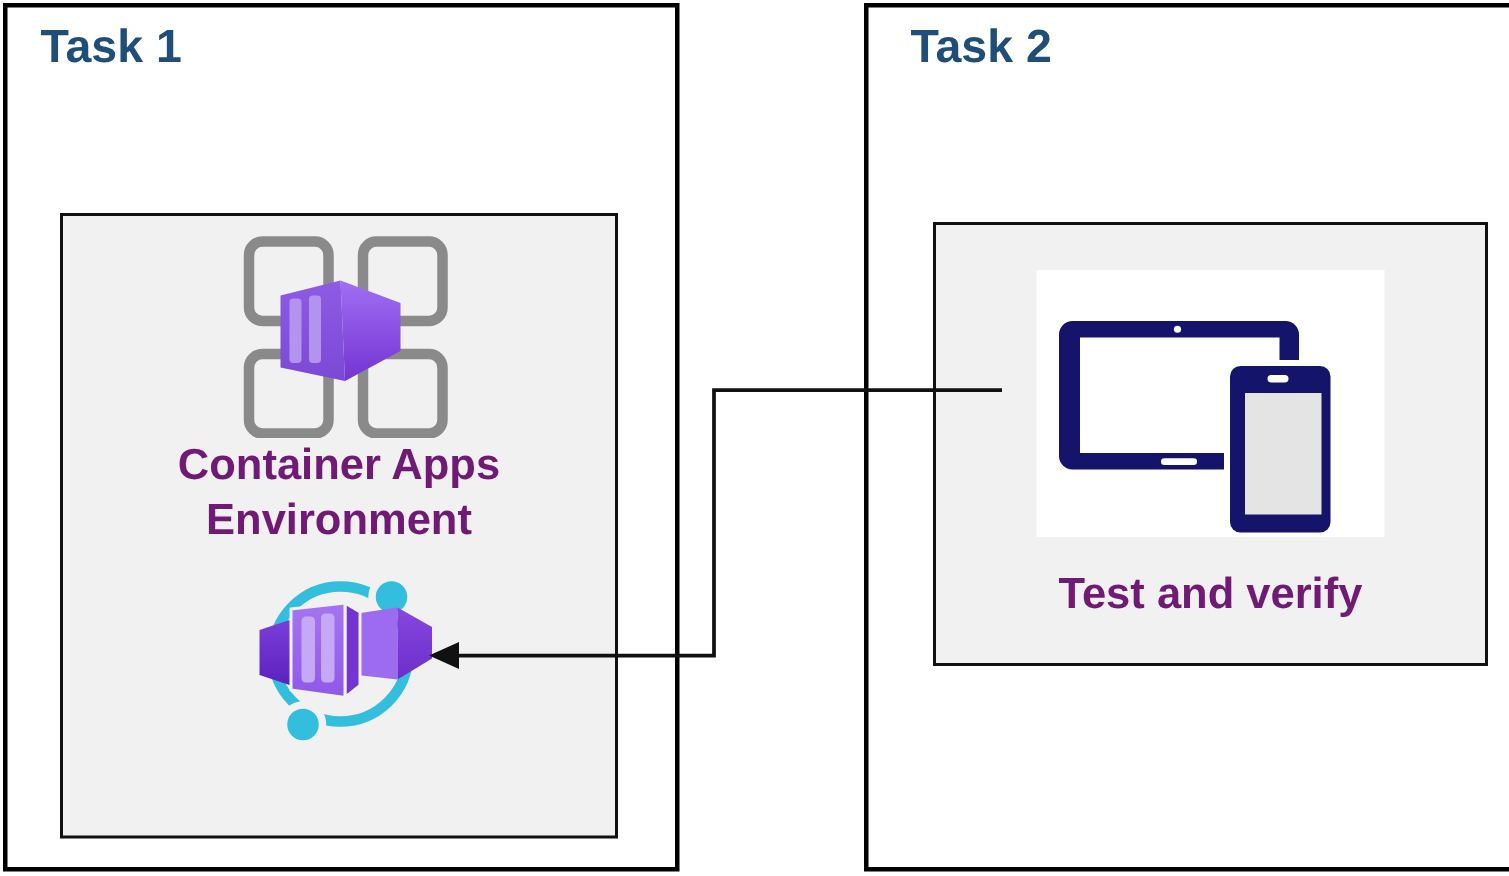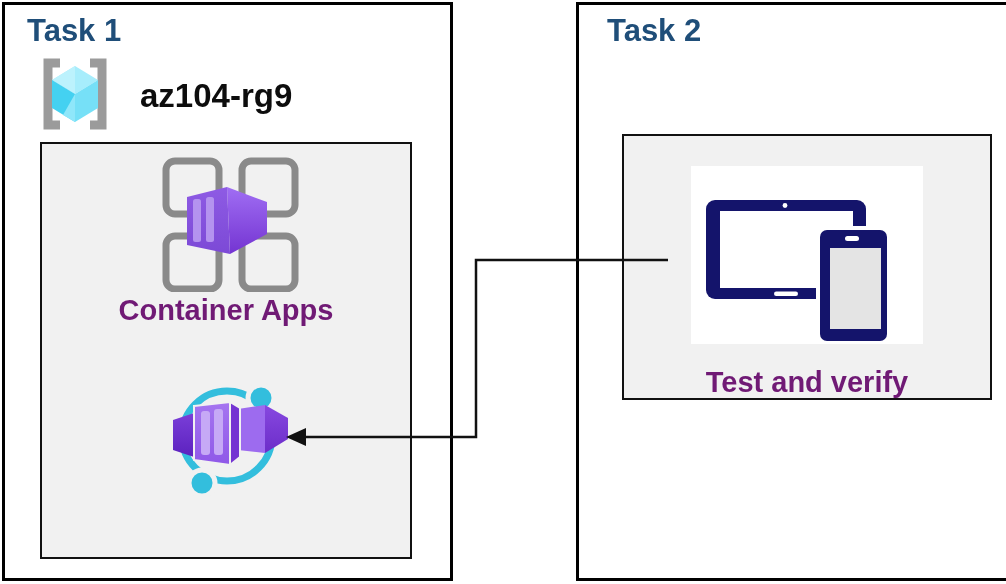--- a/index.html
+++ b/index.html
@@ -8,51 +8,39 @@
   .task-box{position:absolute;background:#ffffff;border:3px solid #000;box-sizing:border-box;}
   .task1{left:2px;top:2px;width:451px;height:579px;padding-left:42px;}
   .task2{left:553px;top:2px;width:451px;height:579px;margin-left:23px;}
   .task-title{position:absolute;font-size:31px;font-weight:700;color:#1F4E79;letter-spacing:0px;}
   .t1-title{left:22px;top:8px;}
   .t2-title{left:28px;top:8px;}
   .rg-row{position:absolute;left:27px;top:52px;display:flex;align-items:center;}
   .rg-name{font-size:33px;font-weight:700;color:#0d0d0d;margin-left:22px;margin-top:4px;}
   .inner-box{position:absolute;background:#F1F1F1;border:2.5px solid #111;box-sizing:border-box;}
   .t1-inner{left:35px;top:137px;width:372px;height:417px;}
-  .t2-inner{left:43px;top:129px;width:370px;height:266px;}
+  .t2-inner{left:43px;top:143px;width:370px;height:296px;}
   .icon-abs{position:absolute;}
   .cae-icon{left:117px;top:12px;}
   .ca-icon{left:119px;top:235px;}
   .diagram-label{position:absolute;width:100%;text-align:center;font-size:29px;line-height:37px;font-weight:700;color:#701a75;}
   .env-label{top:148px;}
   .app-label{top:358px;}
   .card{position:absolute;left:67px;top:30px;width:232px;height:178px;background:#ffffff;}
   .tv-label{top:228px;}
   .overlay{position:absolute;left:0;top:0;pointer-events:none;}
 </style>
 </head>
 <body>
 
 <div class="canvas">
 
   <div class="task-box task1">
     <div class="task-title t1-title">Task 1</div>
 
-    <div class="rg-row">
-      <svg width="86" height="74" viewBox="0 0 86 74">
-        <path d="M28,6 L16,6 L16,68 L28,68" fill="none" stroke="#9B9B9B" stroke-width="9"></path>
-        <path d="M58,6 L70,6 L70,68 L58,68" fill="none" stroke="#9B9B9B" stroke-width="9"></path>
-        <polygon points="43,9 66,23 43,37 20,23" fill="#A7EDFC"></polygon>
-        <polygon points="43,9 43,37 20,23" fill="#BCF2FD"></polygon>
-        <polygon points="20,23 43,37 43,65 20,51" fill="#44D1F1"></polygon>
-        <polygon points="43,37 66,23 66,51 43,65" fill="#76E0F7"></polygon>
-        <polygon points="43,37 43,65 31,58" fill="#8FE7FA"></polygon>
-      </svg>
-      <span class="rg-name">az104-rg9</span>
-    </div>
 
     <div class="inner-box t1-inner">
       <svg class="icon-abs cae-icon" width="140" height="136" viewBox="0 0 140 136">
         <defs>
           <linearGradient id="caeFront" x1="0" y1="0" x2="0" y2="1">
             <stop offset="0" stop-color="#8E5BE4"></stop>
               <stop offset="1" stop-color="#7C49D6"></stop>
           </linearGradient>
           <linearGradient id="caeRight" x1="0" y1="0" x2="0" y2="1">
             <stop offset="0" stop-color="#A06EF3"></stop>
@@ -66,20 +54,21 @@
           <rect x="83" y="80" width="53" height="53" rx="9"></rect>
         </g>
         <polygon points="68,31 108,46 108,78 71,98" fill="url(#caeRight)"></polygon>
         <polygon points="28,41 68,31 71,98 28,89" fill="url(#caeFront)"></polygon>
         <rect x="34" y="43" width="8" height="43" rx="2.5" fill="#B493EF"></rect>
         <rect x="47" y="41" width="8" height="45" rx="2.5" fill="#B493EF"></rect>
       </svg>
 
       <div class="diagram-label env-label">
         <span>Container Apps</span><br>
+        <span>Environment</span>
       </div>
 
       <svg class="icon-abs ca-icon" width="140" height="130" viewBox="0 0 140 130">
         <defs>
           <linearGradient id="caLeft" x1="0" y1="0" x2="0" y2="1">
             <stop offset="0" stop-color="#7B3FD9"></stop>
               <stop offset="1" stop-color="#5B21BE"></stop>
           </linearGradient>
           <linearGradient id="caRightFace" x1="0" y1="0" x2="0" y2="1">
             <stop offset="0" stop-color="#8748E0"></stop>

